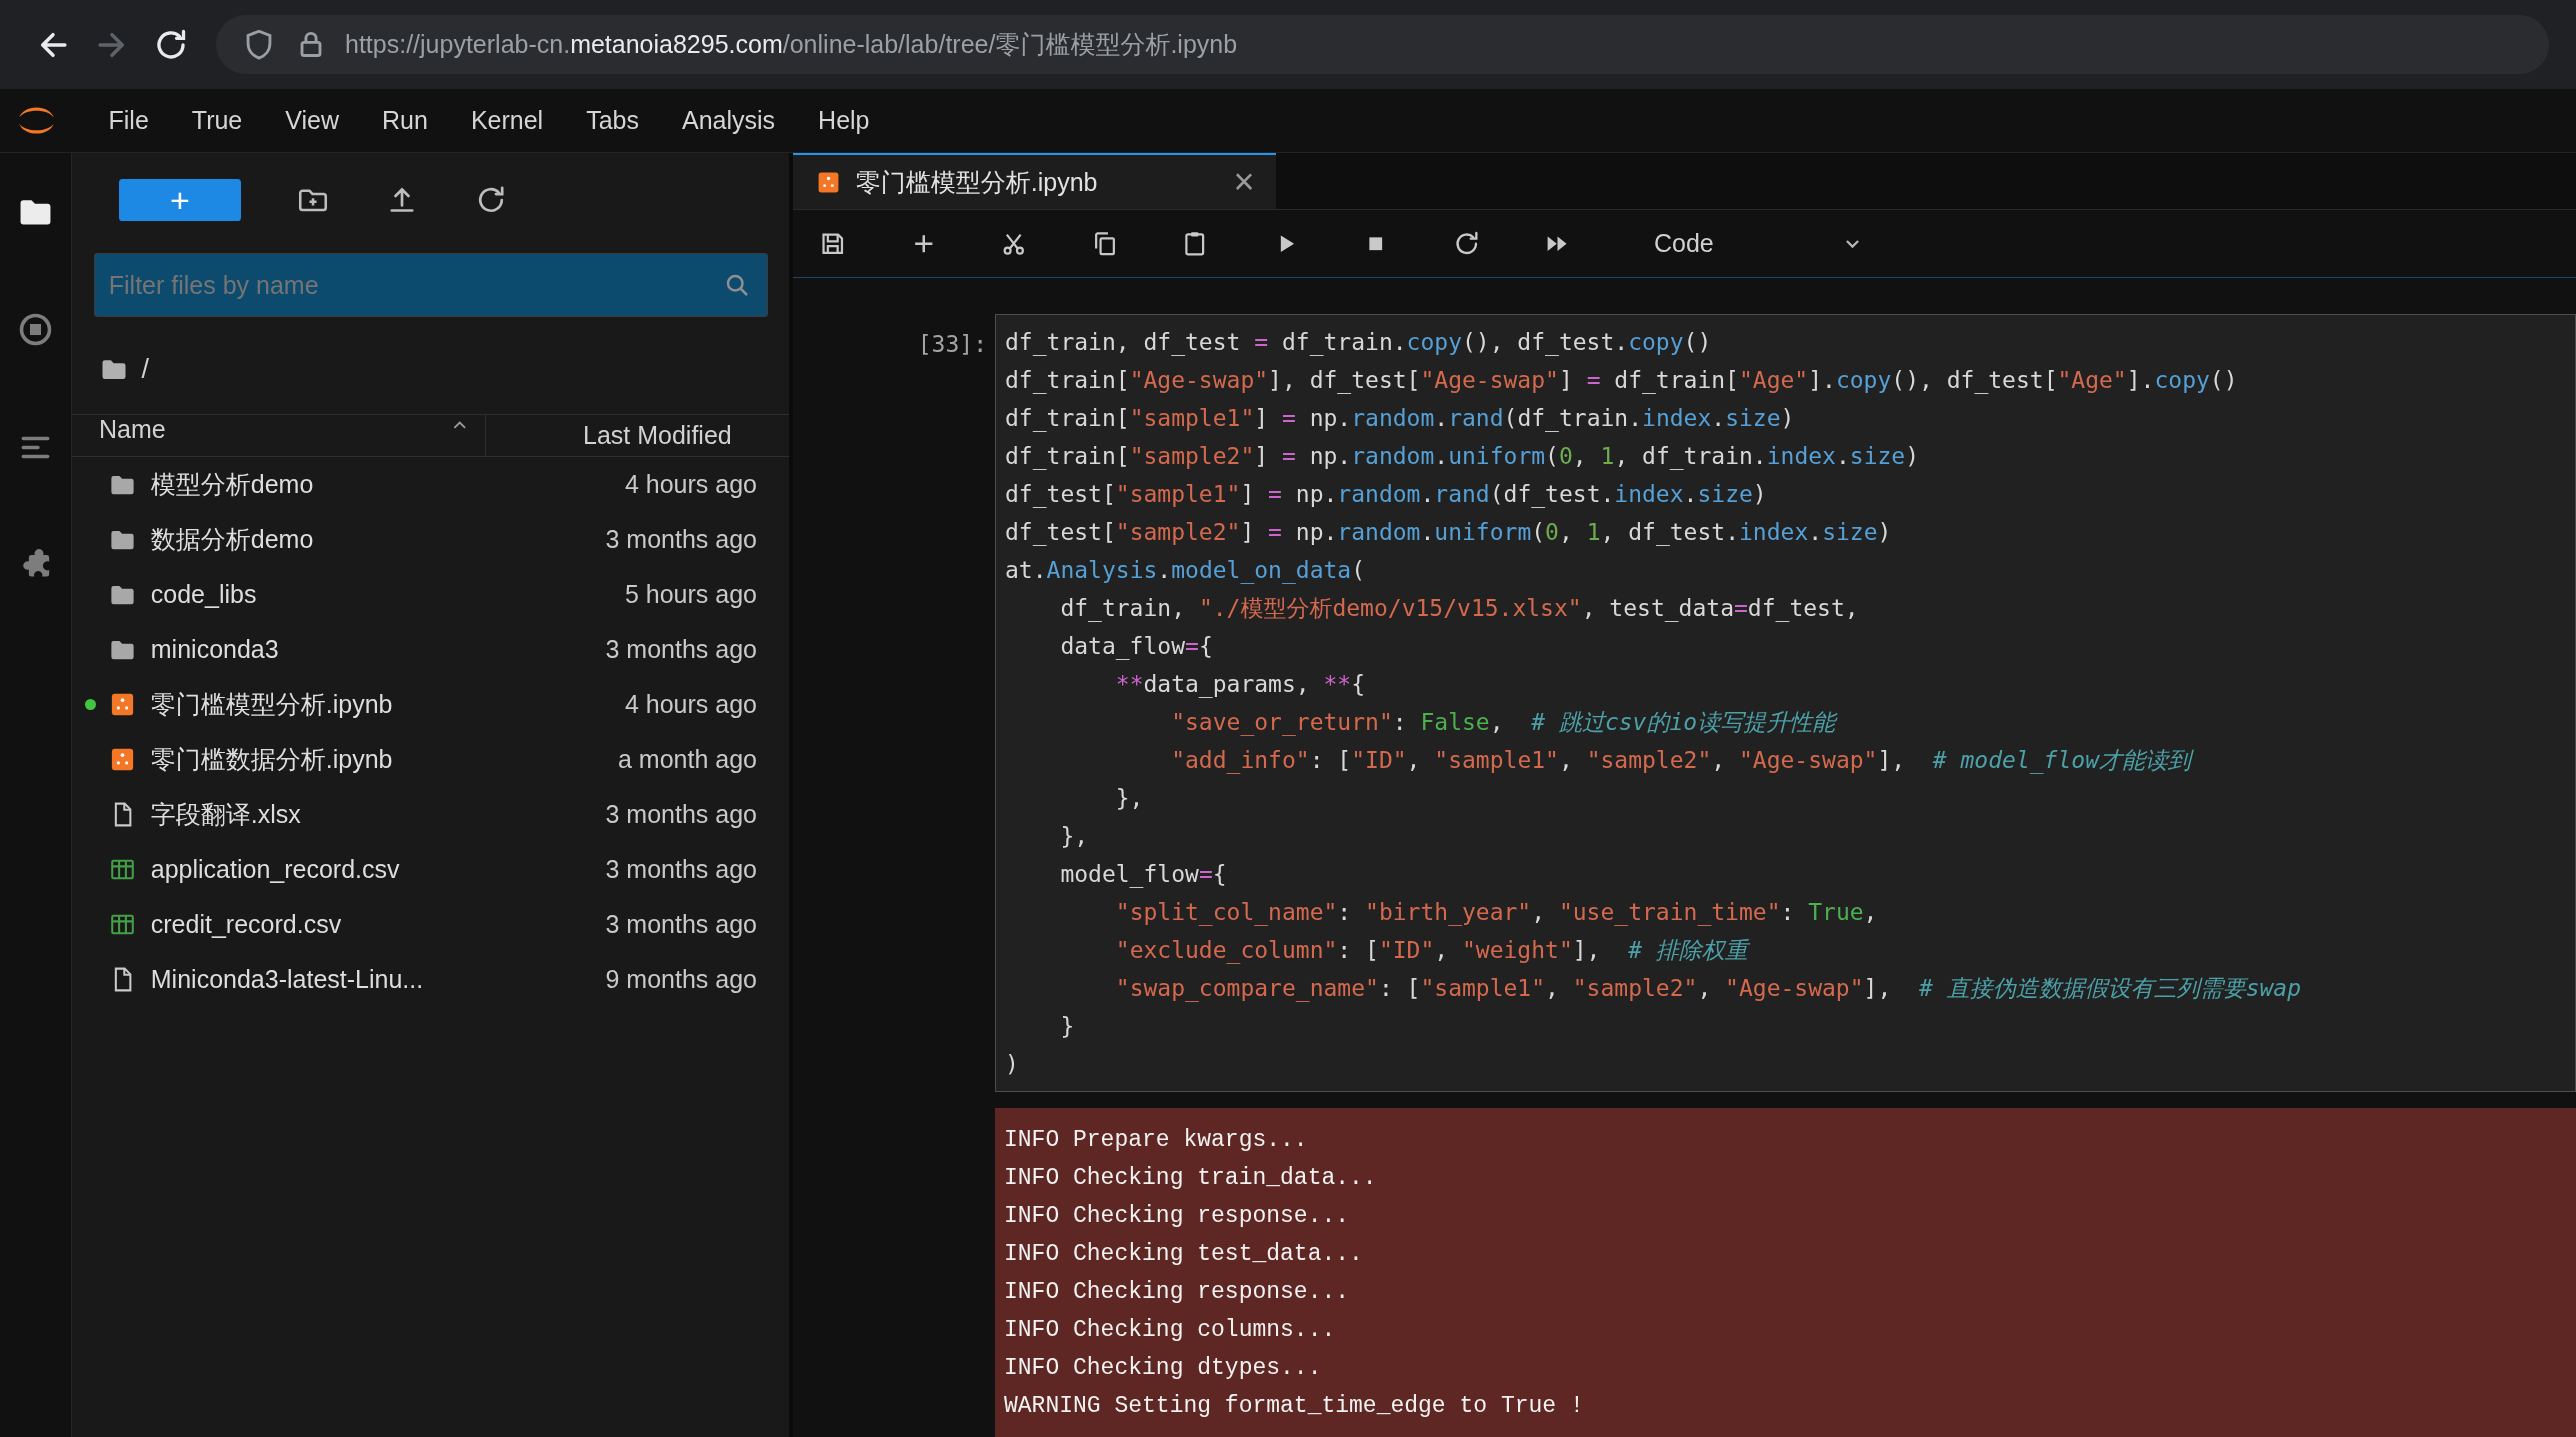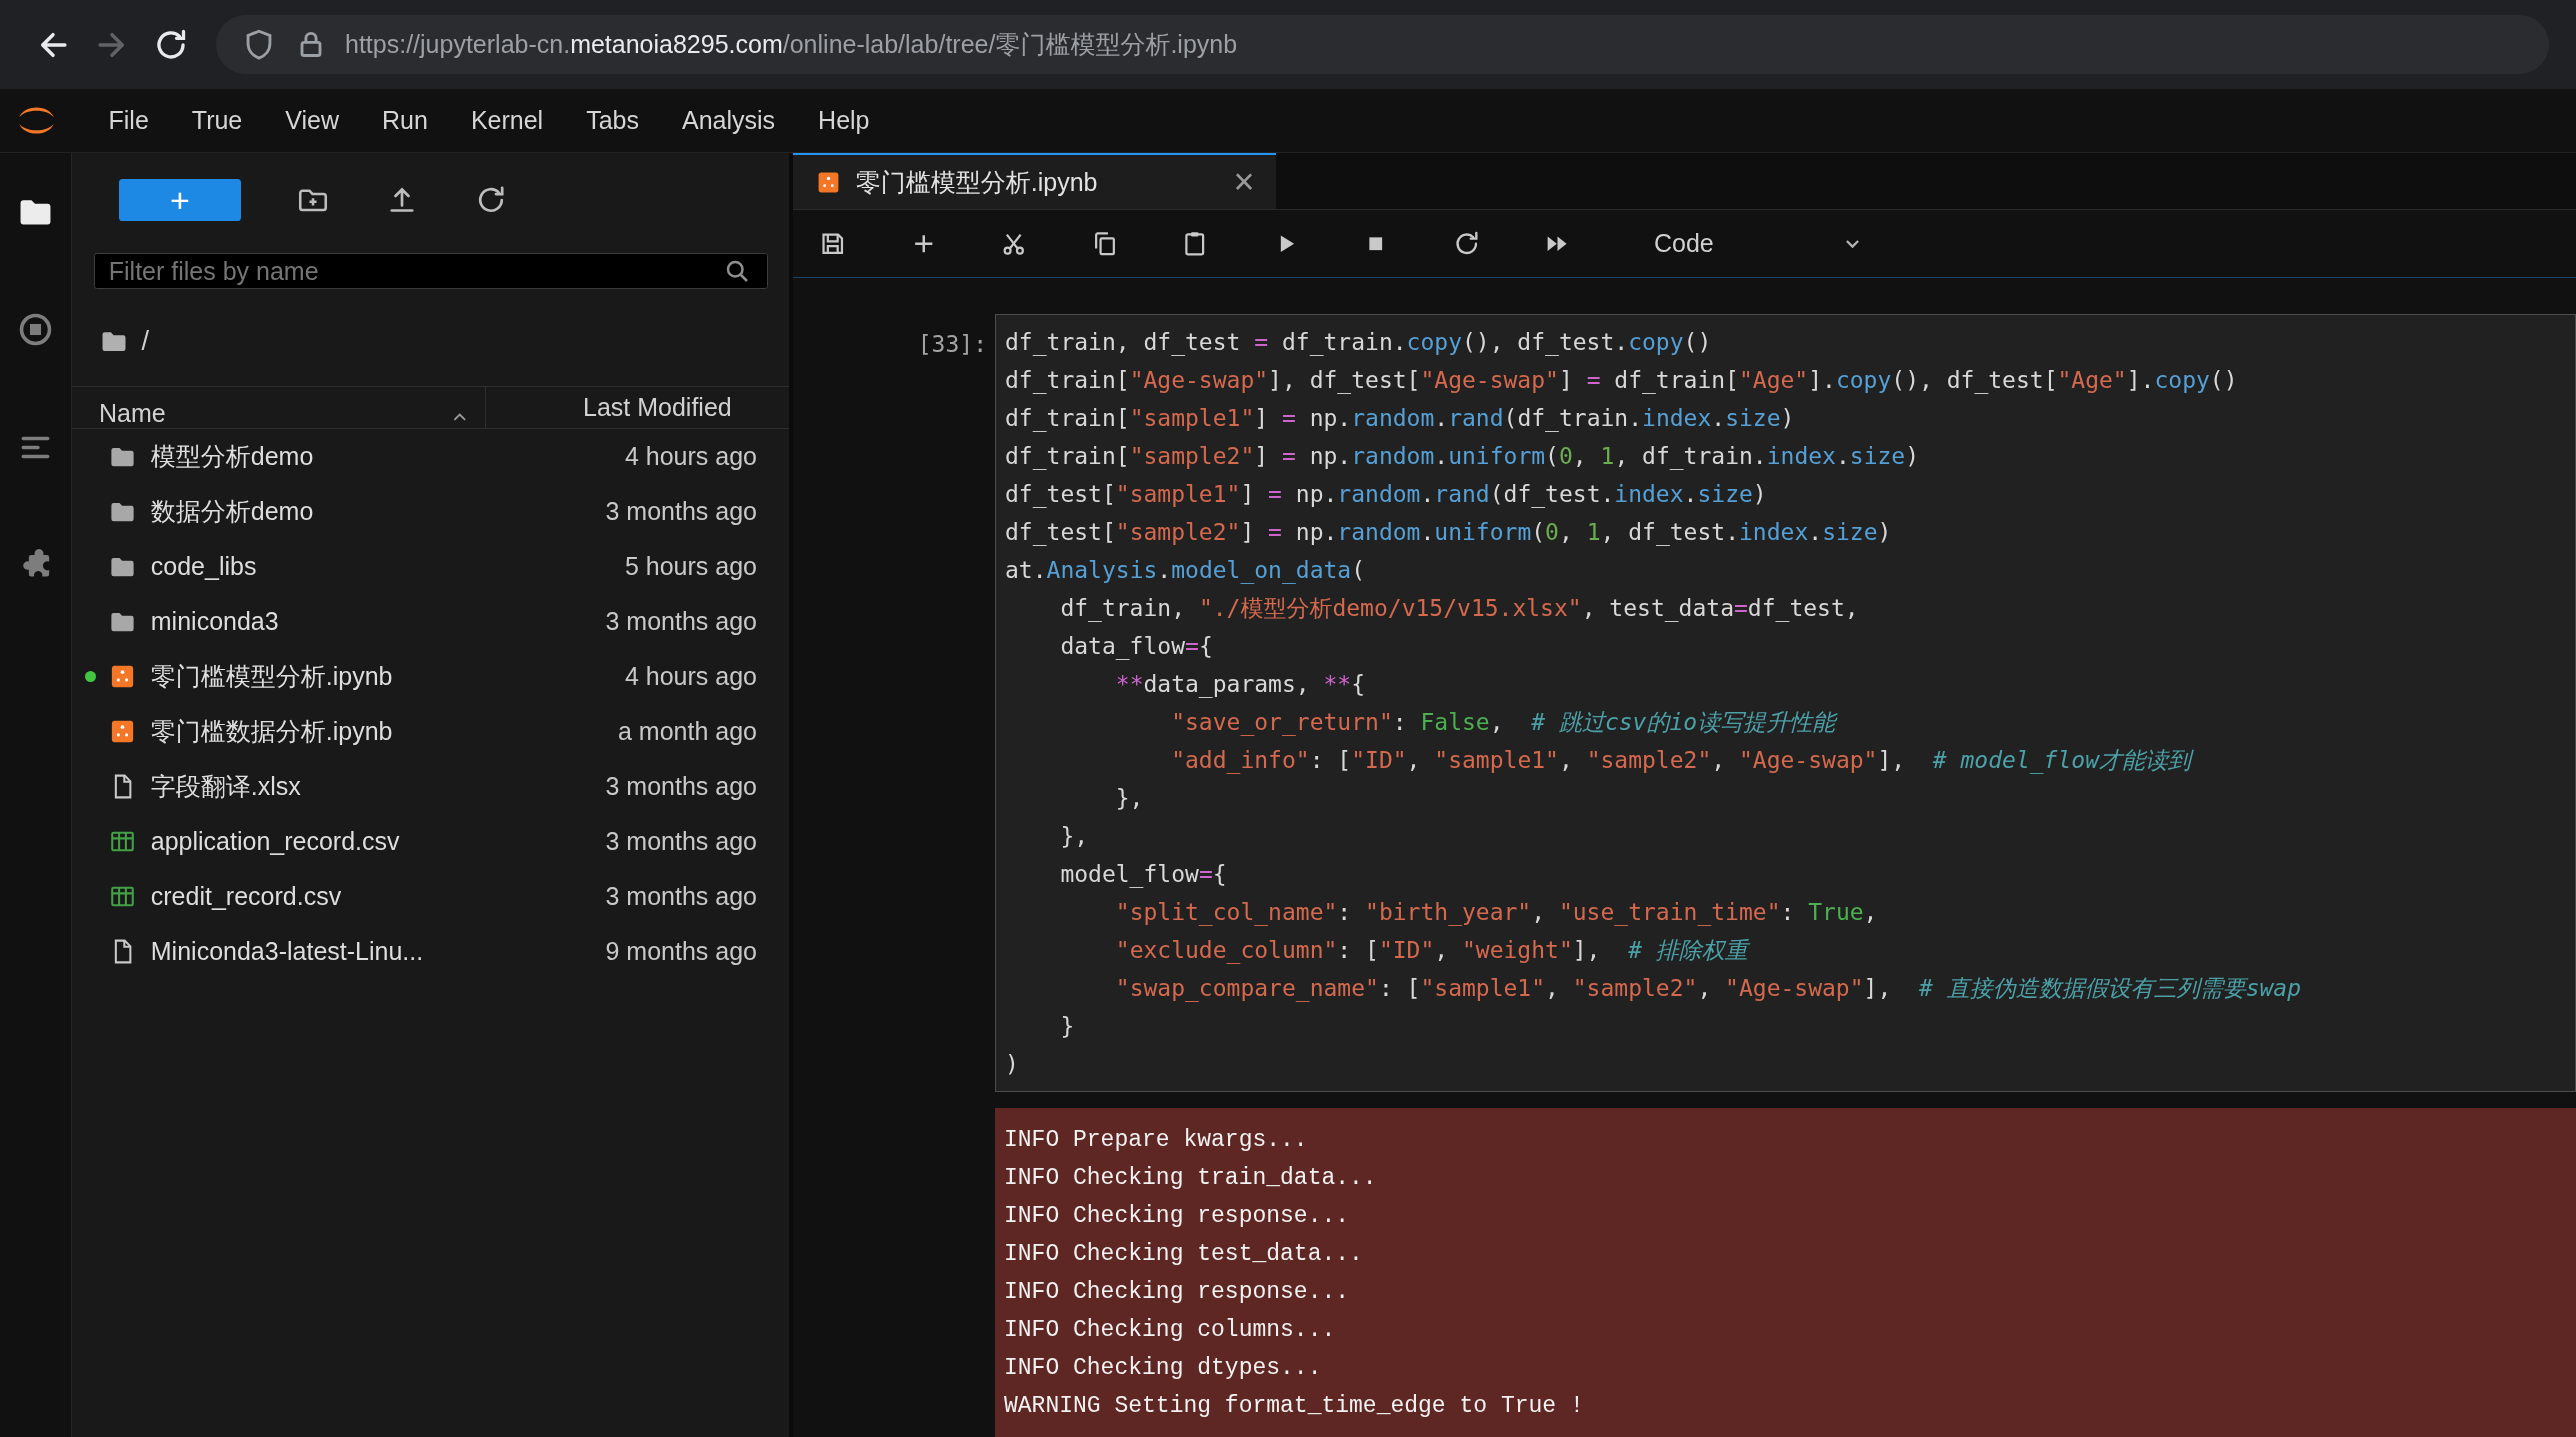--- a/index.html
+++ b/index.html
@@ -36,29 +36,29 @@
   .activity-bar{width:72px;flex:0 0 auto;background:#111;border-right:0.9px solid #262626;display:flex;flex-direction:column;align-items:center;padding-top:39px;gap:79px}
   .act-icon{width:39px;height:39px;display:flex;align-items:center;justify-content:center}
   .act-icon svg{width:39px;height:39px}
 
   
   .filebrowser{width:721px;flex:0 0 auto;background:#191919;border-right:4.5px solid #0b0b0b;display:flex;flex-direction:column;min-height:0}
   .fb-toolbar{margin-top:25px;height:43px;display:flex;align-items:center;padding-left:47px;gap:55px}
   .new-btn{width:122px;height:42px;background:var(--accent-blue);border:none;border-radius:3.6px;color:#fff;font-size:34px;line-height:1;display:flex;align-items:center;justify-content:center;font-family:inherit}
   .fb-icon{width:34px;height:34px;display:flex;flex:0 0 auto}
   .fb-icon svg{width:34px;height:34px}
-  .fb-search{margin:32px 21.5px 0;height:36px;border:0.9px solid #3c3c3c;border-radius:2.7px;background:#000000;display:flex;align-items:center;padding:0 14.3px}
+  .fb-search{margin:32px 21.5px 0;height:64px;border:0.9px solid #3c3c3c;border-radius:2.7px;background:#0c4a6e;display:flex;align-items:center;padding:0 14.3px}
   .fb-search input{flex:1;background:transparent;border:none;outline:none;font-size:25px;color:#cfcfcf;font-family:inherit;min-width:0}
   .fb-search input::placeholder{color:#757575}
   .fb-search svg{width:30px;height:30px;flex:0 0 auto}
   .fb-breadcrumb{margin:34px 0 0 27px;height:36px;display:flex;align-items:center;gap:12.5px}
   .fb-breadcrumb svg{width:30px;height:30px}
   .crumb{font-size:27px;color:#d0d0d0}
   .fb-header{margin-top:27px;height:43px;border-top:0.9px solid #2e2e2e;border-bottom:0.9px solid #2e2e2e;display:flex;align-items:stretch;font-size:25px;color:#d2d2d2;flex:0 0 auto}
-  .col-name{flex:0 0 413px;display:flex;align-items:flex-end;justify-content:space-between;padding:0 14.3px 0 27px}
+  .col-name{flex:0 0 413px;display:flex;align-items:flex-start;justify-content:space-between;padding:0 14.3px 0 27px}
   .col-name svg{width:21.5px;height:21.5px}
   .col-mod{flex:1;border-left:0.9px solid #2e2e2e;display:flex;align-items:center;padding-left:97px}
   .file-list{flex:1;overflow:hidden}
   .file-row{height:55px;display:flex;align-items:center;padding-left:12.5px;font-size:25px;color:#dedede}
   .run-dot{width:23px;height:12.5px;display:flex;align-items:center;flex:0 0 auto}
   .run-dot.on::before{content:"";width:11.6px;height:11.6px;border-radius:50%;background:var(--dot-green)}
   .file-icon-box{width:29px;height:29px;margin-right:14.3px;flex:0 0 auto;display:flex}
   .file-icon-box svg{width:29px;height:29px}
   .file-name{white-space:nowrap;overflow:hidden;text-overflow:ellipsis}
   .file-time{margin-left:auto;padding-right:32px;color:#c9c9c9;flex:0 0 auto}

